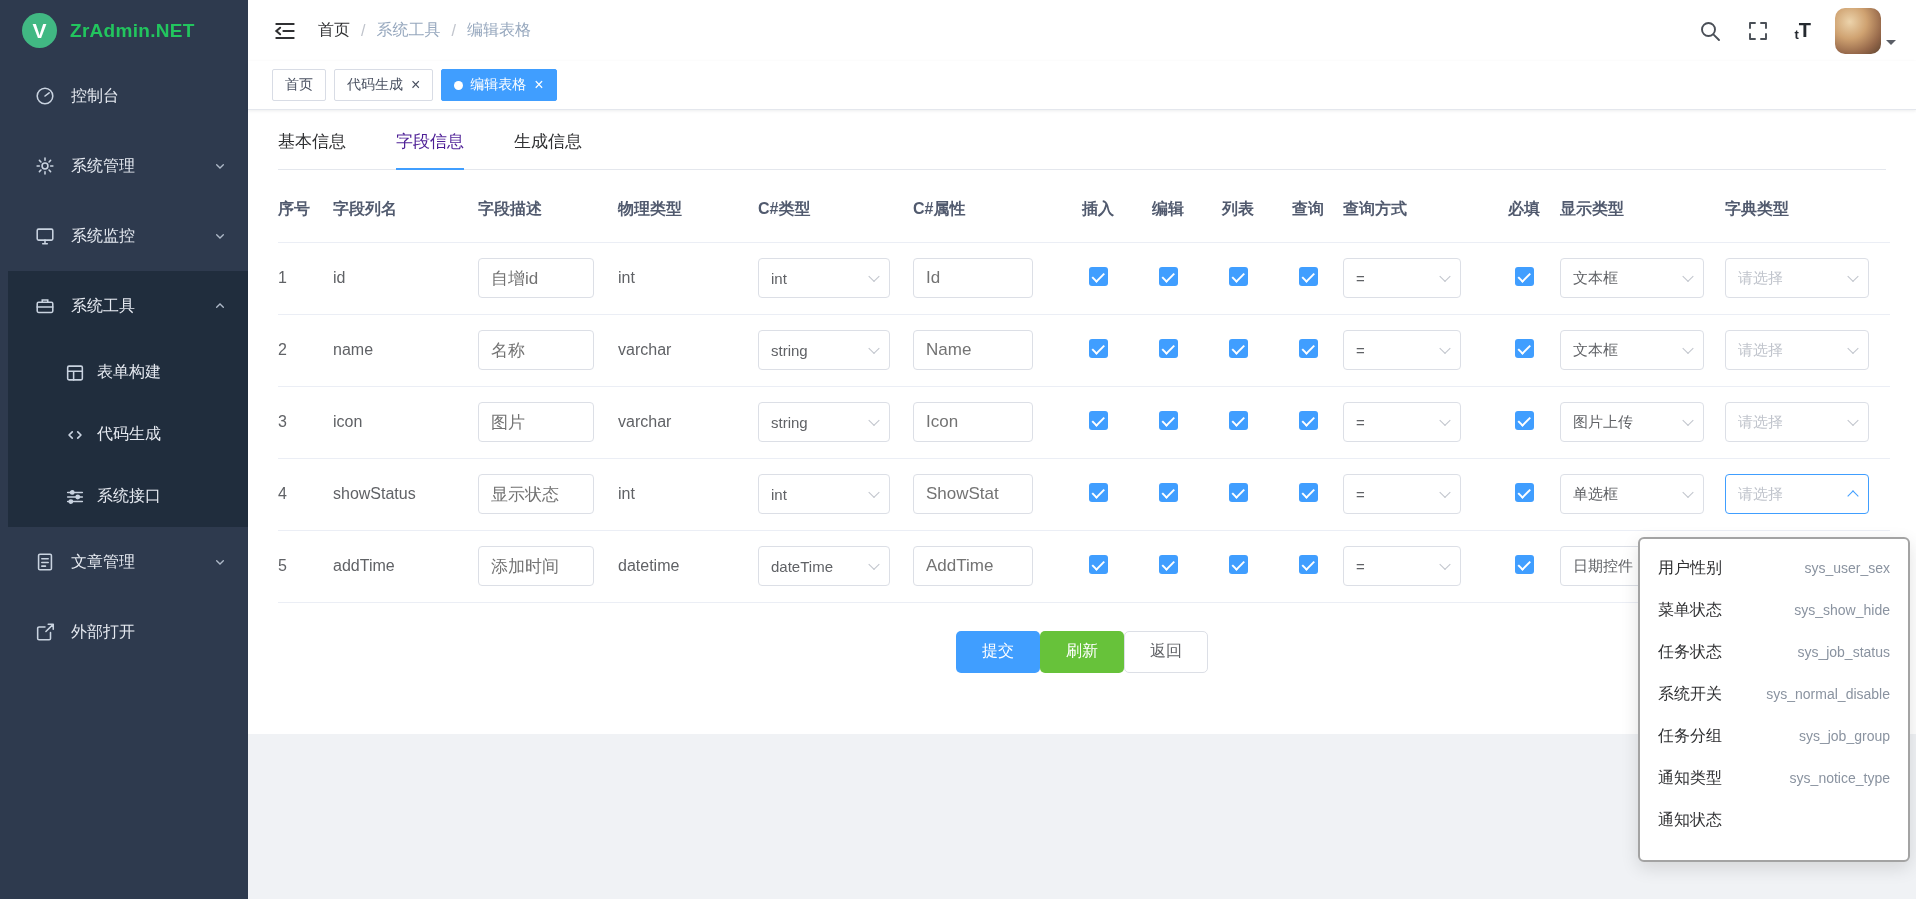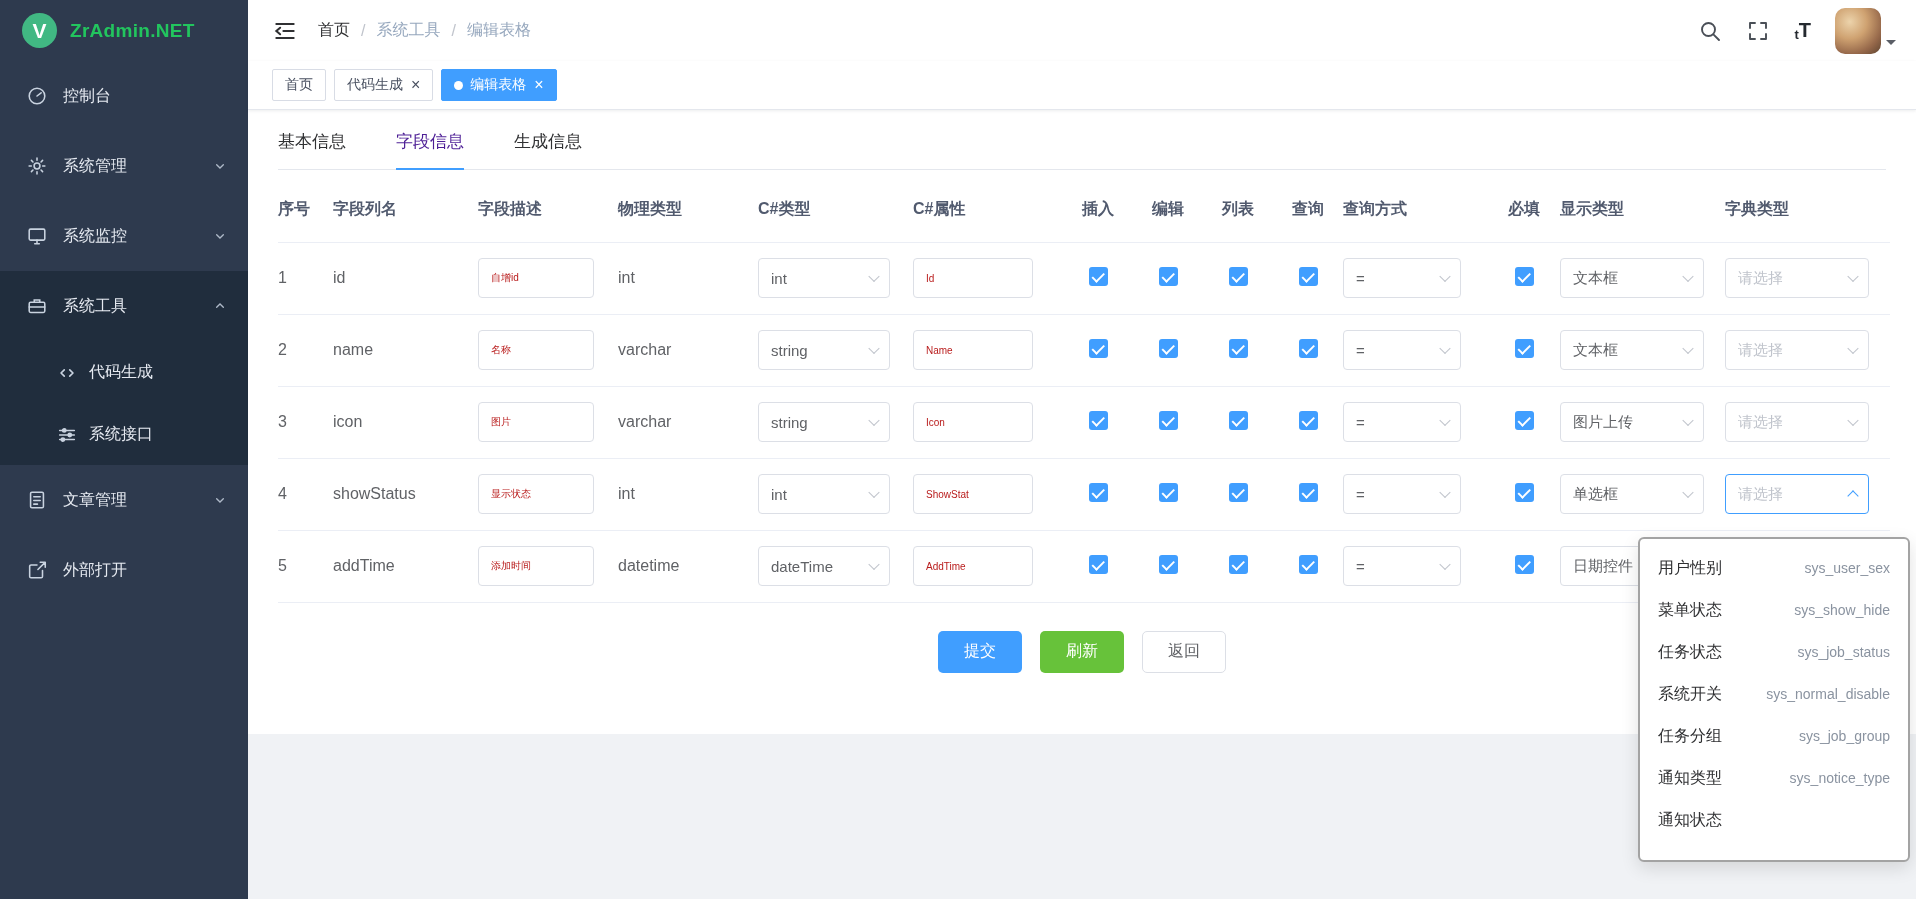--- a/index.html
+++ b/index.html
@@ -10,21 +10,21 @@
     color:#606266;
   }
   .app { display:flex; width:100%; height:100%; }
 
   
   .sidebar { width:248px; flex-shrink:0; background:#2e3a4e; display:flex; flex-direction:column; }
   .logo { height:61px; display:flex; align-items:center; padding-left:22px; gap:13px; }
   .logo-badge { width:35px; height:35px; border-radius:50%; background:#41b883; color:#fff;
     display:flex; align-items:center; justify-content:center; font-size:21px; font-weight:bold; }
   .logo-title { color:#22c55e; font-size:19px; font-weight:bold; letter-spacing:.3px; }
-  .menu { flex:1; }
+  .menu { flex:1;padding-left:8px; }
   .menu-item { height:70px; display:flex; align-items:center; padding:0 20px 0 26px;
     color:#e6eaf1; font-size:16px; cursor:pointer; }
   .menu-item .mi-icon { width:22px; height:22px; margin-right:15px; color:#c9d3e0; flex-shrink:0; }
   .mi-icon svg { width:22px; height:22px; display:block; }
   .menu-item .mi-label { flex:1; }
   .mi-arrow { width:16px; height:16px; color:#aeb9c8; }
   .mi-arrow svg { width:16px; height:16px; display:block; }
   .group-open, .submenu-item { background:#202d3d; }
   .submenu-item { height:62px; padding-left:56px; }
   .submenu-item .mi-icon { width:20px; height:20px; margin-right:13px; }
@@ -70,21 +70,21 @@
   .tab.active { color:#4c1d95;margin-top:44px; }
   .tab.active::after { content:""; position:absolute; left:0; right:0; bottom:-1px; height:2px; background:#409eff; }
 
   table.fields { margin:8px 30px 0; width:calc(100% - 60px); border-collapse:collapse; table-layout:fixed; }
   thead th { height:64px; font-size:16px; font-weight:bold; color:#515a6e; text-align:left;
     border-bottom:1px solid #ebeef5; }
   tbody td { height:72px; font-size:16px; color:#606266; border-bottom:1px solid #ebeef5; }
   th.center, td.center { text-align:center; }
 
   .text-input { height:40px; border:1px solid #dcdfe6; border-radius:4px; padding:0 12px;
-    font-size:10px; color:#b91c1c; background:#fff; outline:none;
+    font-size:17px; color:#737373; background:#fff; outline:none;
     font-family:"Liberation Sans","DejaVu Sans",sans-serif; }
   .w-desc  { width:116px; }
   .w-cprop { width:120px; }
 
   .select { height:40px; border:1px solid #dcdfe6; border-radius:4px; background:#fff;
     display:inline-flex; align-items:center; padding:0 26px 0 12px; position:relative;
     font-size:15px; color:#606266; cursor:pointer; vertical-align:middle; }
   .w-cstype { width:132px; }
   .w-query  { width:118px; }
   .w-disp   { width:144px; }
@@ -95,21 +95,21 @@
     transform:translateY(-70%) rotate(45deg); }
   .select.placeholder .sel-text { color:#c0c4cc;text-align:right; }
   .select.focused { border-color:#409eff; }
   .select.focused .chev { border-color:#409eff; transform:translateY(-25%) rotate(225deg); }
 
   .checkbox { width:19px; height:19px; border-radius:3px; background:#409eff;
     display:inline-block; position:relative; cursor:pointer; }
   .checkbox::after { content:""; position:absolute; left:6.5px; top:3px; width:4.5px; height:9.5px;
     border-right:2px solid #fff; border-bottom:2px solid #fff; transform:rotate(45deg); }
 
-  .actions { display:flex; justify-content:center; gap:18px; margin-top:28px; }
+  .actions { display:flex; justify-content:center; gap:0; margin-top:28px; }
   .btn { height:42px; padding:0 25px; border-radius:5px; font-size:16px; cursor:pointer;
     border:1px solid transparent; font-family:"Liberation Sans","DejaVu Sans",sans-serif; }
   .btn-primary { background:#409eff; color:#fff; }
   .btn-success { background:#67c23a; color:#fff; }
   .btn-default { background:#fff; color:#606266; border-color:#dcdfe6; }
 
   
   .dict-dropdown { position:absolute; top:537px; right:6px; width:272px; height:325px;
     background:#fff; border:2px solid #a3a3a3; border-radius:6px; padding:8px 0;
     box-shadow:0 6px 18px rgba(0,0,0,.12); overflow:hidden; z-index:50; }
@@ -178,20 +178,29 @@
             </svg>
         </span>
         <span class="mi-label">系统工具</span>
         <span class="mi-arrow">
           <svg viewBox="0 0 24 24" fill="none" stroke="currentColor" stroke-width="2" stroke-linecap="round">
               <path d="M7 14l5-5 5 5"></path>
             </svg>
         </span>
       </div>
 
+      <div class="menu-item submenu-item">
+        <span class="mi-icon">
+          <svg viewBox="0 0 24 24" fill="none" stroke="currentColor" stroke-width="1.7" stroke-linecap="round">
+              <rect x="4" y="4.5" width="16" height="15" rx="1.5"></rect>
+              <path d="M4 10h16M10.5 10v9.5"></path>
+            </svg>
+        </span>
+        <span class="mi-label">表单构建</span>
+      </div>
 
       <div class="menu-item submenu-item">
         <span class="mi-icon">
           <svg viewBox="0 0 24 24" fill="none" stroke="currentColor" stroke-width="1.8" stroke-linecap="round" stroke-linejoin="round">
               <path d="M9 8.5L5.5 12L9 15.5M15 8.5L18.5 12L15 15.5"></path>
             </svg>
         </span>
         <span class="mi-label">代码生成</span>
       </div>
 

